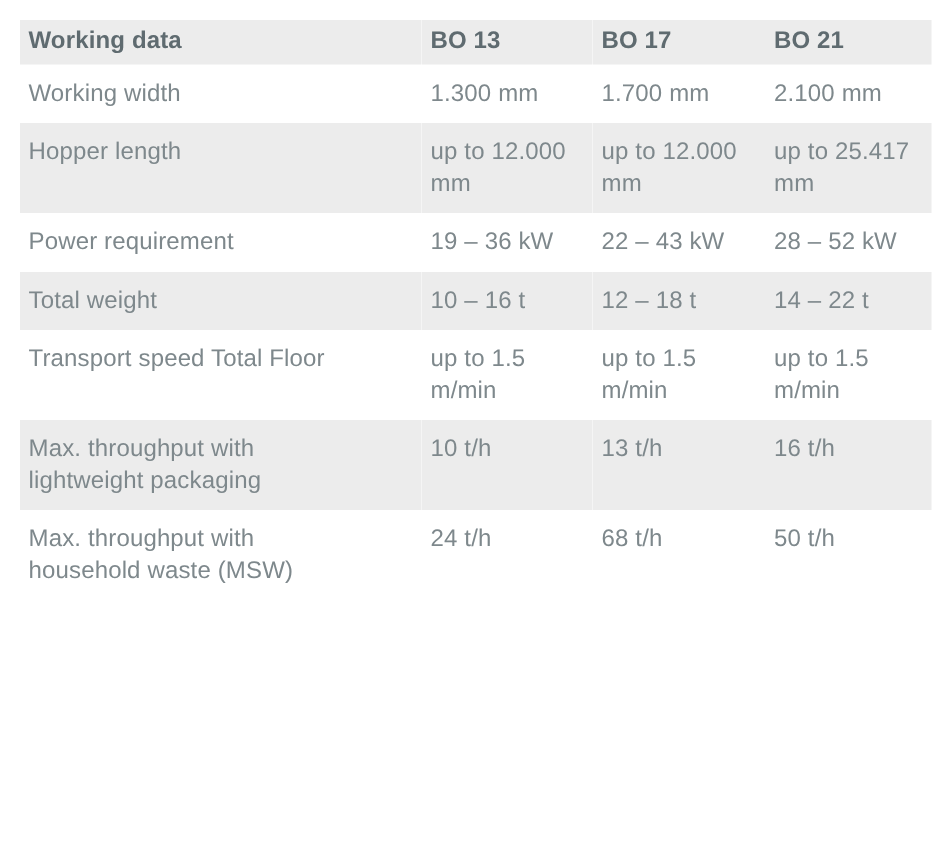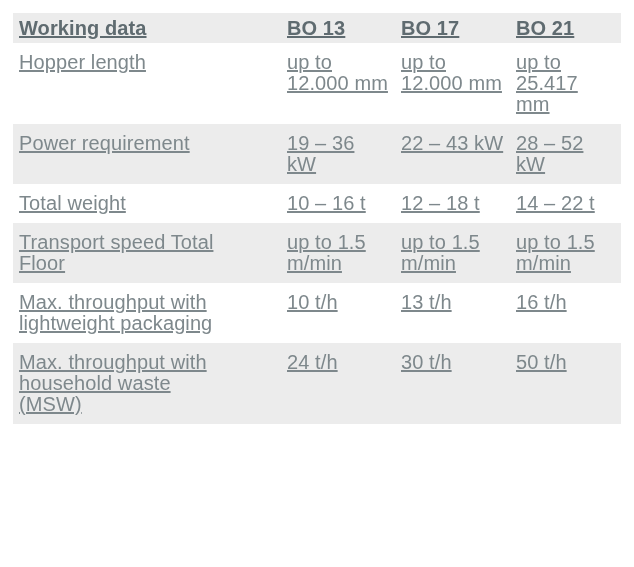--- a/index.html
+++ b/index.html
@@ -23,25 +23,24 @@
   }
   table.spec-table col.c-label { width: 268px; }
   table.spec-table col.c-v1 { width: 114px; }
   table.spec-table col.c-v2 { width: 115px; }
   table.spec-table col.c-v3 { width: 111px; }
 
   table.spec-table th,
   table.spec-table td {
     text-align: left;
     vertical-align: top;
-    font-size: 20px;
+    font-size: 16px;
     line-height: 21px;
     padding: 9px 6px;
     overflow: hidden;
-    text-decoration: underline;
   }
   
   table.spec-table thead th {
     background: #ececec;
     color: #5f6b70;
     font-weight: 700;
     padding-top: 5px;
     padding-bottom: 5px;
     line-height: 20px;
   }
@@ -74,20 +73,26 @@
     <thead>
       <tr>
         <th>Working data</th>
         <th>BO 13</th>
         <th>BO 17</th>
         <th>BO 21</th>
       </tr>
     </thead>
     <tbody>
       <tr>
+        <td>Working width</td>
+        <td>1.300 mm</td>
+        <td>1.700 mm</td>
+        <td>2.100 mm</td>
+      </tr>
+      <tr>
         <td>Hopper length</td>
         <td>up to 12.000 mm</td>
         <td>up to 12.000 mm</td>
         <td>up to 25.417 mm</td>
       </tr>
       <tr>
         <td>Power requirement</td>
         <td>19 – 36 kW</td>
         <td>22 – 43 kW</td>
         <td>28 – 52 kW</td>
@@ -106,18 +111,18 @@
       </tr>
       <tr>
         <td>Max. throughput with lightweight packaging</td>
         <td>10 t/h</td>
         <td>13 t/h</td>
         <td>16 t/h</td>
       </tr>
       <tr>
         <td>Max. throughput with household waste (MSW)</td>
         <td>24 t/h</td>
-        <td>30 t/h</td>
+        <td>68 t/h</td>
         <td>50 t/h</td>
       </tr>
     </tbody>
   </table>
 </div>
 
 </body></html>

